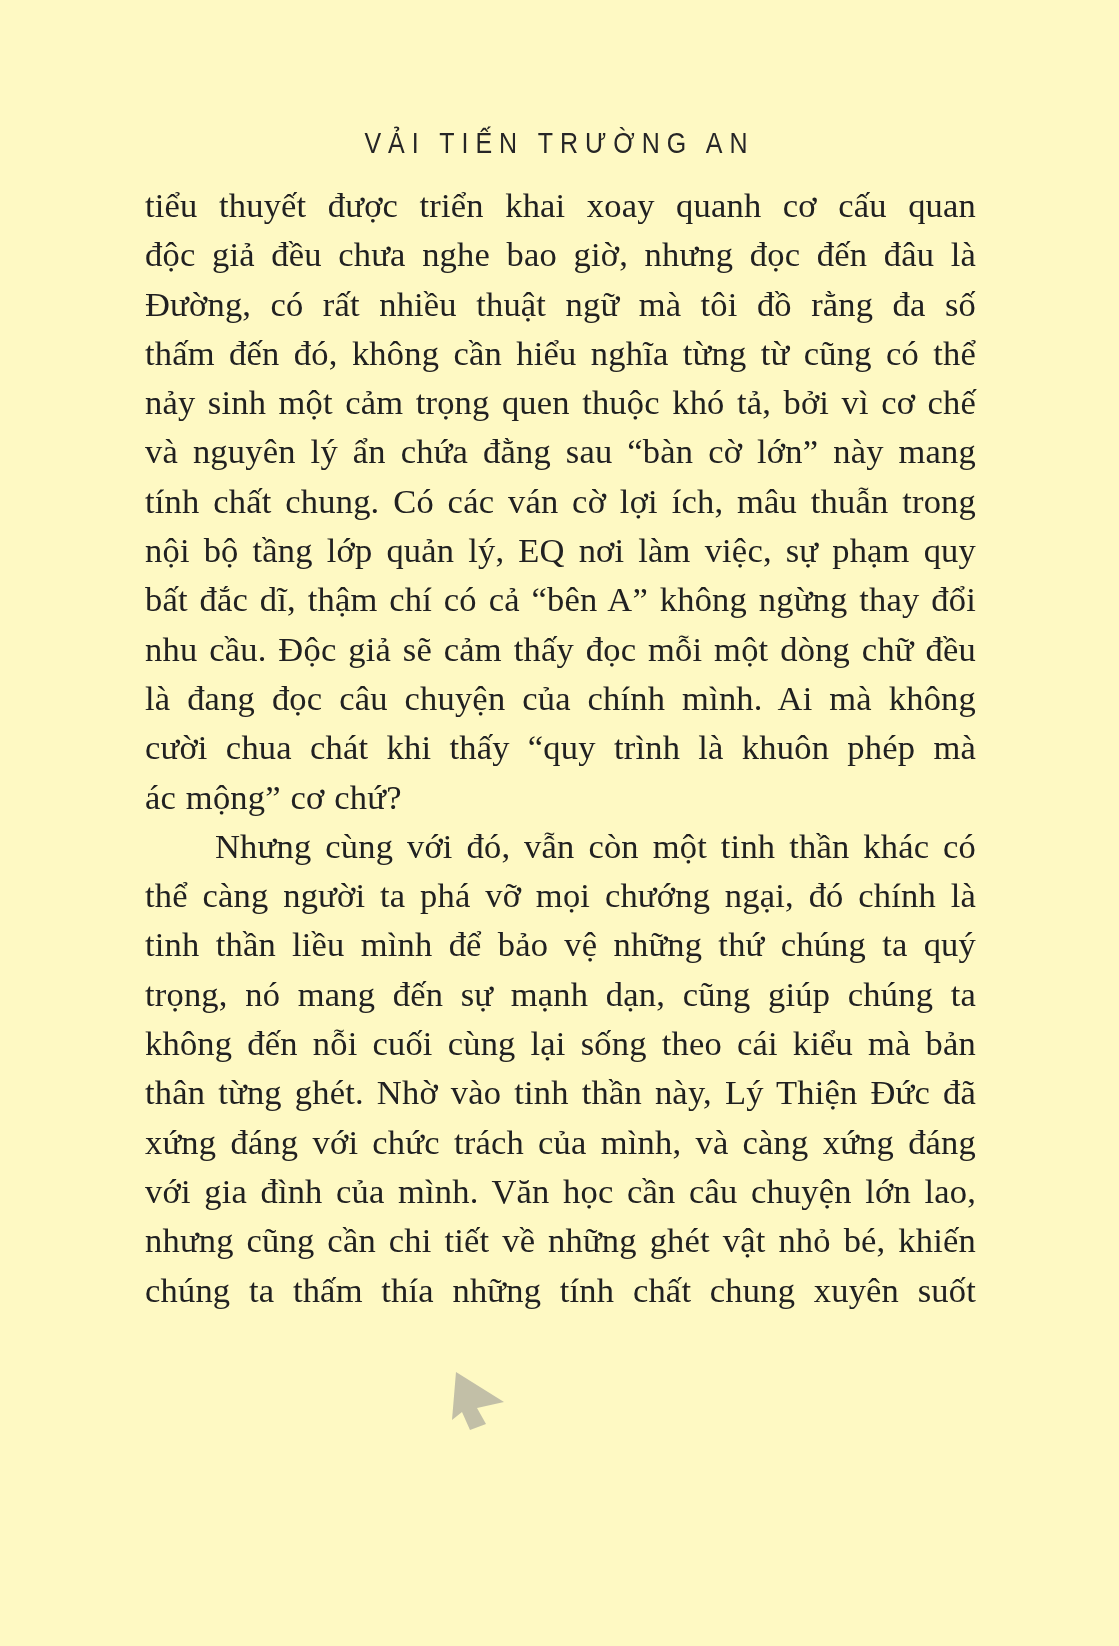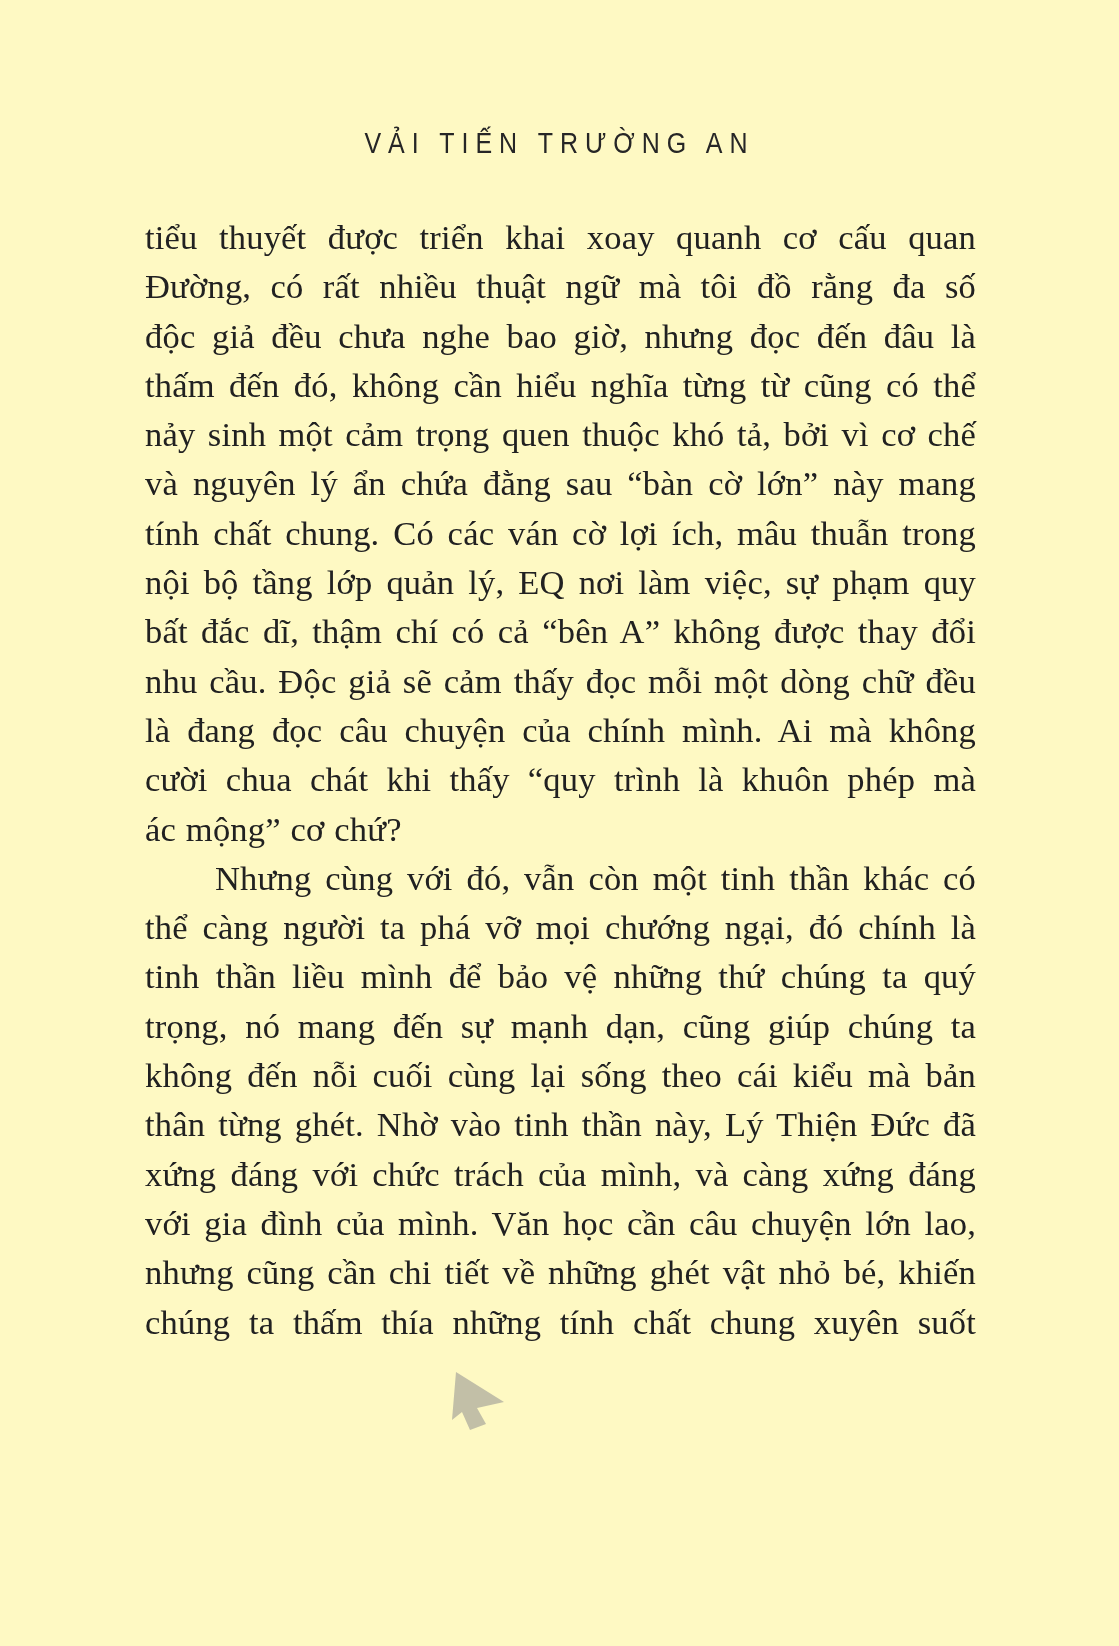--- a/index.html
+++ b/index.html
@@ -33,21 +33,20 @@
   }
   .body-text {
     position: absolute;
     left: 145px;
     top: 181px;
     width: 831px;
     font-size: 34.5px;
     line-height: 49.3px;
     color: #212121;
     letter-spacing: 0.2px;
-    margin-top: 32px;
   }
   .text-line {
     text-align: justify;
     text-align-last: justify;
     word-spacing: 1px;
   }
   .text-line.plain {
     text-align: center;
     text-align-last: left;
   }
@@ -69,28 +68,28 @@
 <div class="page">
 
   <div class="running-header">VẢI TIẾN TRƯỜNG AN</div>
 
   <svg class="cursor-overlay" viewBox="0 0 70 72" xmlns="http://www.w3.org/2000/svg">
     <polygon points="12,8 60,38 33,44 42,60 26,66 18,48 8,56" fill="#8f8f8f" fill-opacity="0.55"></polygon>
   </svg>
 
   <div class="body-text" id="body-text">
       <div class="text-line">tiểu thuyết được triển khai xoay quanh cơ cấu quan</div>
+      <div class="text-line">độc giả đều chưa nghe bao giờ, nhưng đọc đến đâu là</div>
       <div class="text-line">Đường, có rất nhiều thuật ngữ mà tôi đồ rằng đa số</div>
-      <div class="text-line">độc giả đều chưa nghe bao giờ, nhưng đọc đến đâu là</div>
       <div class="text-line">thấm đến đó, không cần hiểu nghĩa từng từ cũng có thể</div>
       <div class="text-line">nảy sinh một cảm trọng quen thuộc khó tả, bởi vì cơ chế</div>
       <div class="text-line">và nguyên lý ẩn chứa đằng sau “bàn cờ lớn” này mang</div>
       <div class="text-line">tính chất chung. Có các ván cờ lợi ích, mâu thuẫn trong</div>
       <div class="text-line">nội bộ tầng lớp quản lý, EQ nơi làm việc, sự phạm quy</div>
-      <div class="text-line">bất đắc dĩ, thậm chí có cả “bên A” không được thay đổi</div>
+      <div class="text-line">bất đắc dĩ, thậm chí có cả “bên A” không ngừng thay đổi</div>
       <div class="text-line">nhu cầu. Độc giả sẽ cảm thấy đọc mỗi một dòng chữ đều</div>
       <div class="text-line">là đang đọc câu chuyện của chính mình. Ai mà không</div>
       <div class="text-line">cười chua chát khi thấy “quy trình là khuôn phép mà</div>
       <div class="text-line plain">ác mộng” cơ chứ?</div>
       <div class="text-line indent">Nhưng cùng với đó, vẫn còn một tinh thần khác có</div>
       <div class="text-line">thể càng người ta phá vỡ mọi chướng ngại, đó chính là</div>
       <div class="text-line">tinh thần liều mình để bảo vệ những thứ chúng ta quý</div>
       <div class="text-line">trọng, nó mang đến sự mạnh dạn, cũng giúp chúng ta</div>
       <div class="text-line">không đến nỗi cuối cùng lại sống theo cái kiểu mà bản</div>
       <div class="text-line">thân từng ghét. Nhờ vào tinh thần này, Lý Thiện Đức đã</div>

